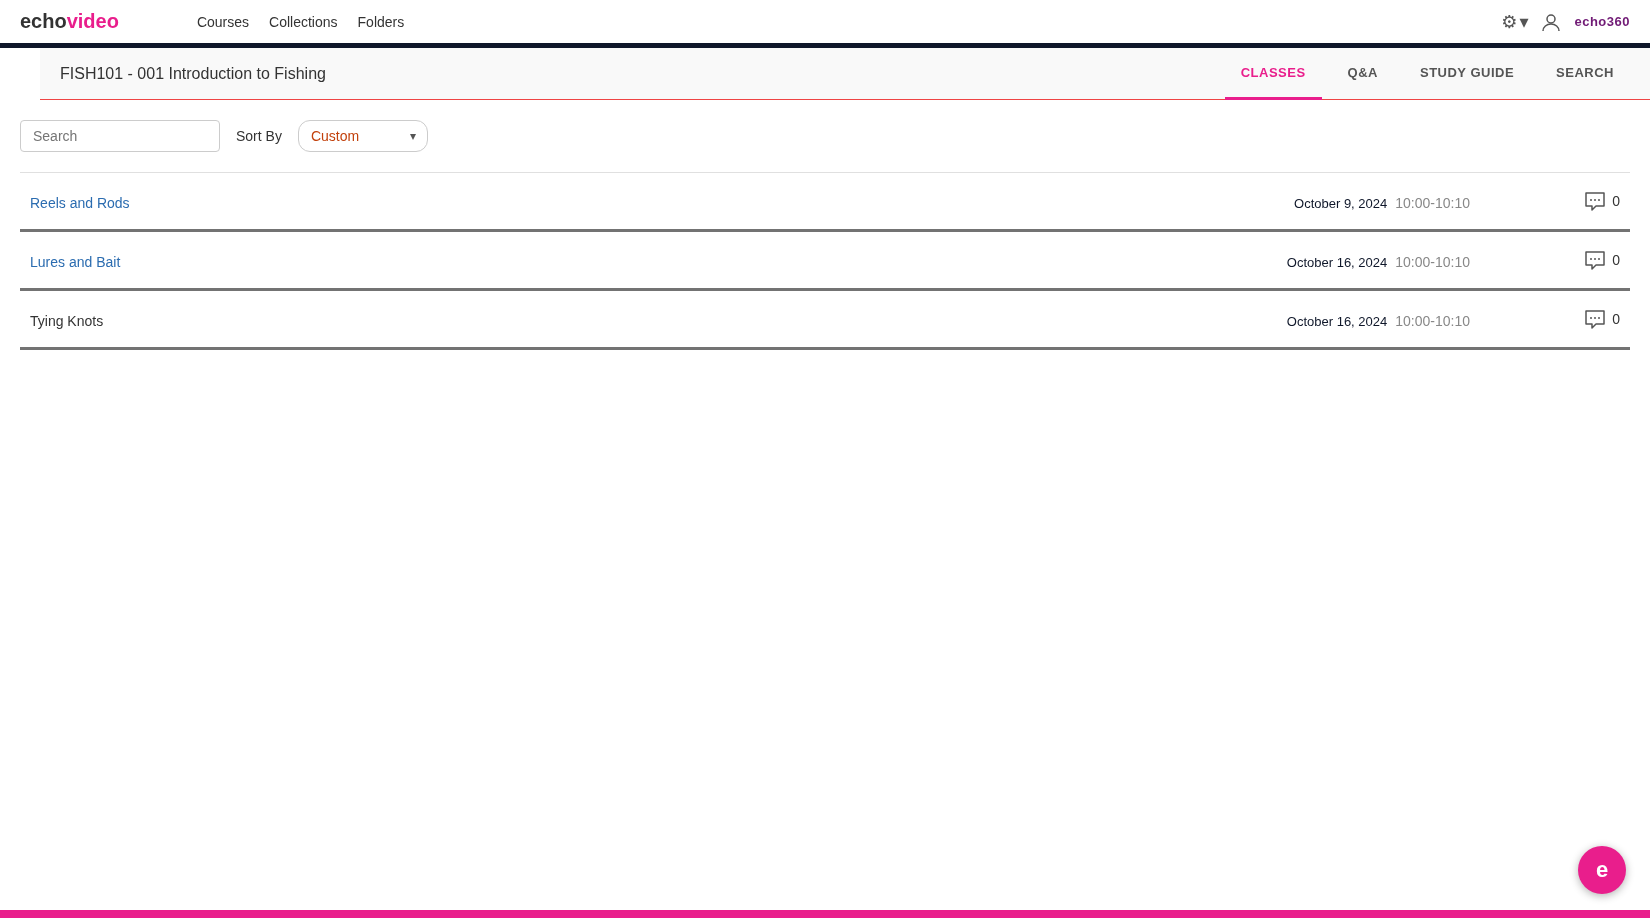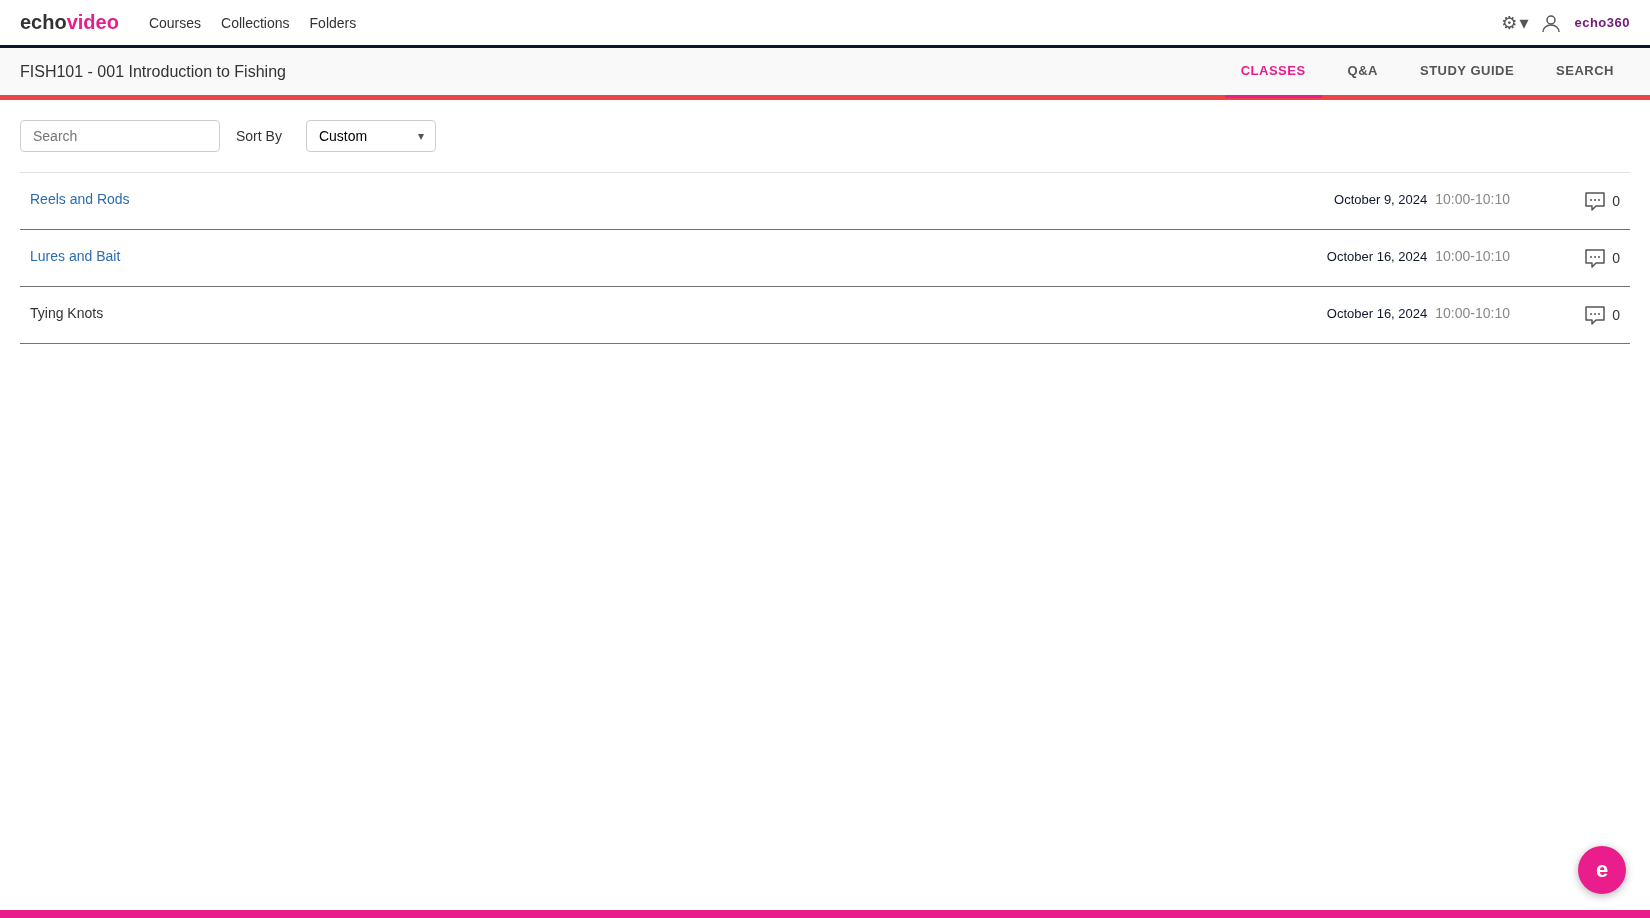--- a/index.html
+++ b/index.html
@@ -4,52 +4,53 @@
   <style>
     * { margin: 0; padding: 0; box-sizing: border-box; }
     body { font-family: -apple-system, BlinkMacSystemFont, 'Segoe UI', Arial, sans-serif; font-size: 14px; color: #333; background: #fff; }
 
     
     .top-nav {
       display: flex;
       align-items: center;
       padding: 0 20px;
       height: 48px;
-      border-bottom: 3px solid #0f172a;
+      border-bottom: 5px solid #0f172a;
       background: #fff;
     }
     .logo {
       display: flex;
       align-items: center;
       margin-right: 30px;
     }
     .logo-echo { color: #333; font-size: 20px; font-weight: 600; }
     .logo-video { color: #e91e8c; font-size: 20px; font-weight: 600; }
-    .nav-links { display: flex; gap: 20px; flex: 1; }
+    .nav-links { display: flex; gap: 20px; flex: 1; margin-left: 48px; }
     .nav-link { color: #333; text-decoration: none; font-size: 14px; cursor: pointer; }
     .nav-right { display: flex; align-items: center; gap: 12px; }
     .settings-icon-btn {
       display: flex; align-items: center; gap: 2px; cursor: pointer; color: #555;
       background: none; border: none; font-size: 18px;
     }
     .user-icon-btn {
       display: flex; align-items: center; cursor: pointer; color: #555;
       background: none; border: none; font-size: 22px;
     }
     .echo360-brand { color: #701a75; font-size: 13px; font-weight: 600; letter-spacing: 0.5px; }
 
     
     .sub-header {
       display: flex;
       align-items: center;
       justify-content: space-between;
       padding: 0 20px;
       height: 52px;
-      border-bottom: 5px solid #ef4444;
+      border-bottom: 1px solid #ef4444;
       background: #f9f9f9;
+      margin-left: 40px;
     }
     .page-title { font-size: 16px; font-weight: 500; color: #333; }
 
     
     .tab-nav { display: flex; gap: 10px; align-items: center; }
     .tab-item {
       padding: 0 16px;
       height: 52px;
       display: flex;
       align-items: center;
@@ -87,47 +88,47 @@
       outline: none;
     }
     .sort-label { font-size: 14px; color: #333; }
     .sort-select-wrapper {
       position: relative;
       display: inline-flex;
       align-items: center;
     }
     .sort-select {
       border: 1px solid #ccc;
-      border-radius: 4px;
+      border-radius: 12px;
       padding: 7px 36px 7px 12px;
       font-size: 14px;
-      color: #000000;
+      color: #c2410c;
       background: #fff;
       appearance: none;
       cursor: pointer;
       outline: none;
       min-width: 130px;
-      margin-left: 8px;
     }
     .sort-select-arrow {
       position: absolute;
       right: 12px;
       pointer-events: none;
       font-size: 12px;
       color: #555;
     }
 
     
     .classes-list { border-top: 1px solid #e0e0e0; }
     .class-row {
       display: flex;
-      align-items: flex-start;
+      align-items: flex-end;
       padding: 18px 10px;
-      border-bottom: 1px solid #737373;
+      border-bottom: 3px solid #737373;
       cursor: pointer;
+      gap: 40px;
     }
     .class-name {
       flex: 1;
       font-size: 14px;
     }
     .class-name a {
       color: #2b6cb0;
       text-decoration: none;
     }
     .class-name-plain { color: #333; }

